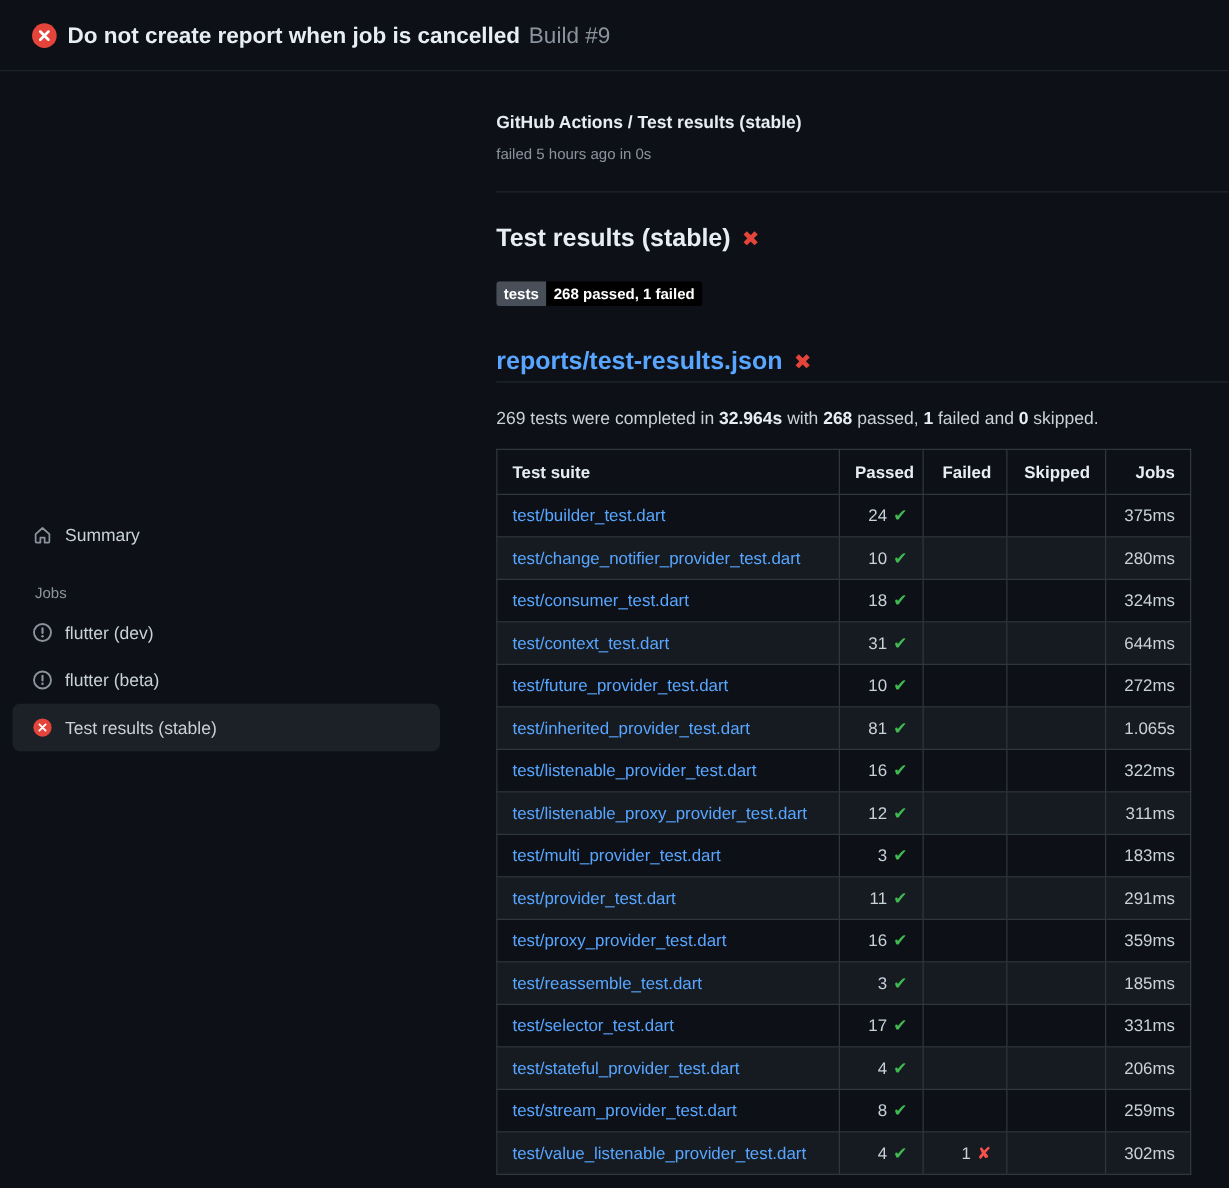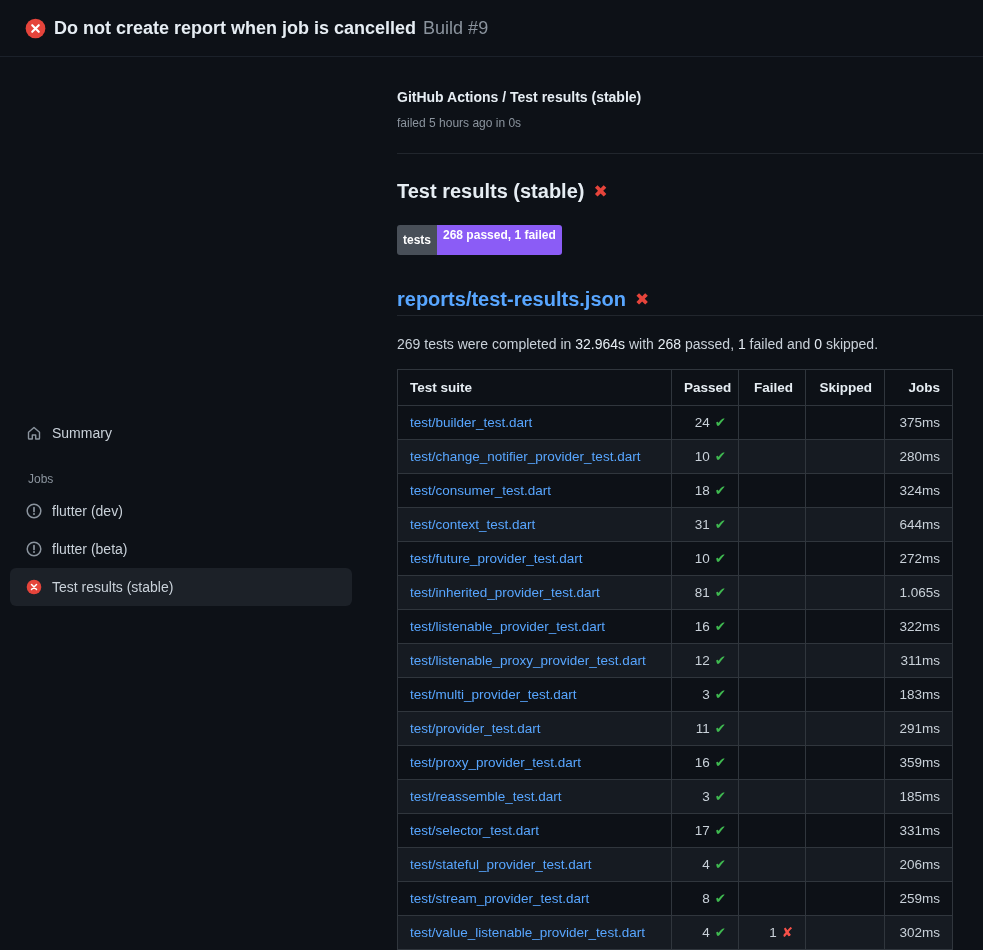--- a/index.html
+++ b/index.html
@@ -43,32 +43,32 @@
   .divider { border-bottom:1px solid #21262d; margin-top:22px; }
 
   h2.section-title {
     margin-top:23px; font-size:20px; font-weight:700; color:#e6edf3;
     line-height:28px; display:flex; align-items:center; gap:9px;
   }
   .heading-x { color:#e5443b; font-size:17px; font-weight:700; line-height:1; }
 
   .badge { display:inline-flex; margin-top:20px; border-radius:3px; overflow:hidden;
            font-size:12px; font-weight:600; line-height:14px; }
-  .badge-label { background:#484f58; color:#ffffff; padding:8px 6px; }
-  .badge-value { background:#8b5cf6; color:#ffffff; padding:3px 6px; }
+  .badge-label { background:#484f58; color:#ffffff; padding:3px 6px; }
+  .badge-value { background:#000000; color:#ffffff; padding:3px 6px; }
 
   h3.report-title {
     margin-top:32px; font-size:20px; font-weight:700; line-height:24px;
     padding-bottom:4px; border-bottom:1px solid #21262d;
     display:flex; align-items:center; gap:9px;
   }
   h3.report-title a { color:#58a6ff; }
 
   .summary-line { margin-top:20px; font-size:14px; color:#c9d1d9; line-height:17px; }
-  .summary-line b { color:#e6edf3; font-weight:400; }
+  .summary-line b { color:#e6edf3; font-weight:700; }
 
   
   table.results {
     border-collapse:collapse; margin-top:16px; table-layout:fixed; width:555px;
     font-size:13.5px;
   }
   .results th, .results td { border:1px solid #30363d; padding:7px 12px; line-height:19px; }
   .results th { font-weight:700; color:#e6edf3; text-align:left; padding-top:8px; padding-bottom:8px; }
   .results th.num, .results td.num-cell, .results td.time-cell, .results th.time { text-align:right; }
   .results tbody tr:nth-child(even) { background:#161b22; }

